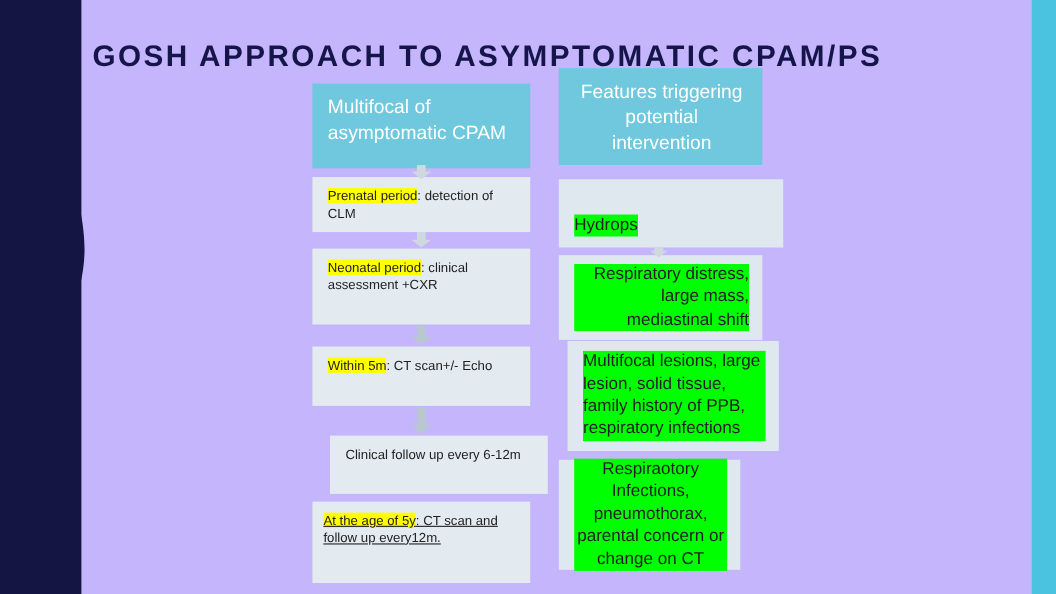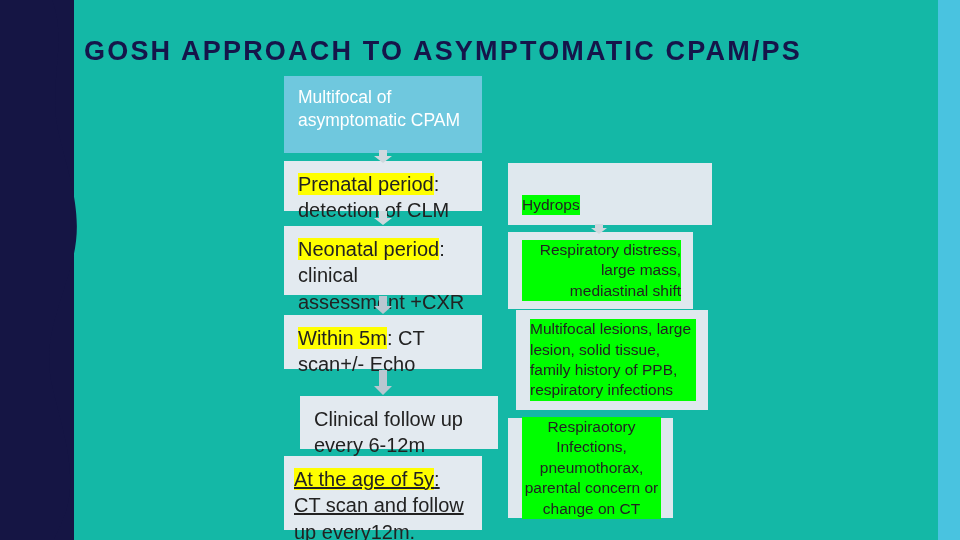--- a/index.html
+++ b/index.html
@@ -12,21 +12,21 @@
     background: #efefef;
     font-family: "Liberation Sans", sans-serif;
     overflow: hidden;
     position: relative;
   }
   #slide {
     position: absolute;
     left: 0; top: 0;
     width: 960px;
     height: 540px;
-    background: #14b8a6;
+    background: #c4b5fd;
     overflow: hidden;
   }
   
   .left-band {
     position: absolute;
     left: 0; top: 0;
     width: 74px;
     height: 540px;
     background: #151544;
     z-index: 2;
@@ -69,21 +69,21 @@
   }
   .box-head {
     background: #6fc8de;
     color: #ffffff;
     font-size: 17.5px;
     padding: 10px 12px 10px 14px;
   }
   .box-left {
     background: #e3eaf0;
     color: #222222;
-    font-size: 20px;
+    font-size: 12px;
     padding: 10px 12px 10px 14px;
   }
   .box-right {
     background: #dfe8ee;
     color: #222222;
     font-size: 15.5px;
     padding: 10px 12px 10px 14px;
     text-align: center;
   }
   .hl-yellow {
@@ -109,20 +109,23 @@
   </svg>
 
   <div class="right-band"></div>
 
   <div class="title">GOSH APPROACH TO ASYMPTOMATIC CPAM/PS</div>
 
   <div class="box box-head" style="left:284px; top:76px; width:198px; height:77px;">
     <span>Multifocal of asymptomatic CPAM</span>
   </div>
 
+  <div class="box box-head" style="left:508px; top:62px; width:185px; height:88px; text-align:center;">
+    <span>Features triggering potential intervention</span>
+  </div>
 
   <div class="box box-left" style="left:284px; top:161px; width:198px; height:50px;">
     <span class="hl-yellow">Prenatal period</span><span>: detection of CLM</span>
   </div>
 
   <div class="box box-left" style="left:284px; top:226px; width:198px; height:69px;">
     <span class="hl-yellow">Neonatal period</span><span>: clinical assessment +CXR</span>
   </div>
 
   <div class="box box-left" style="left:284px; top:315px; width:198px; height:54px;">

